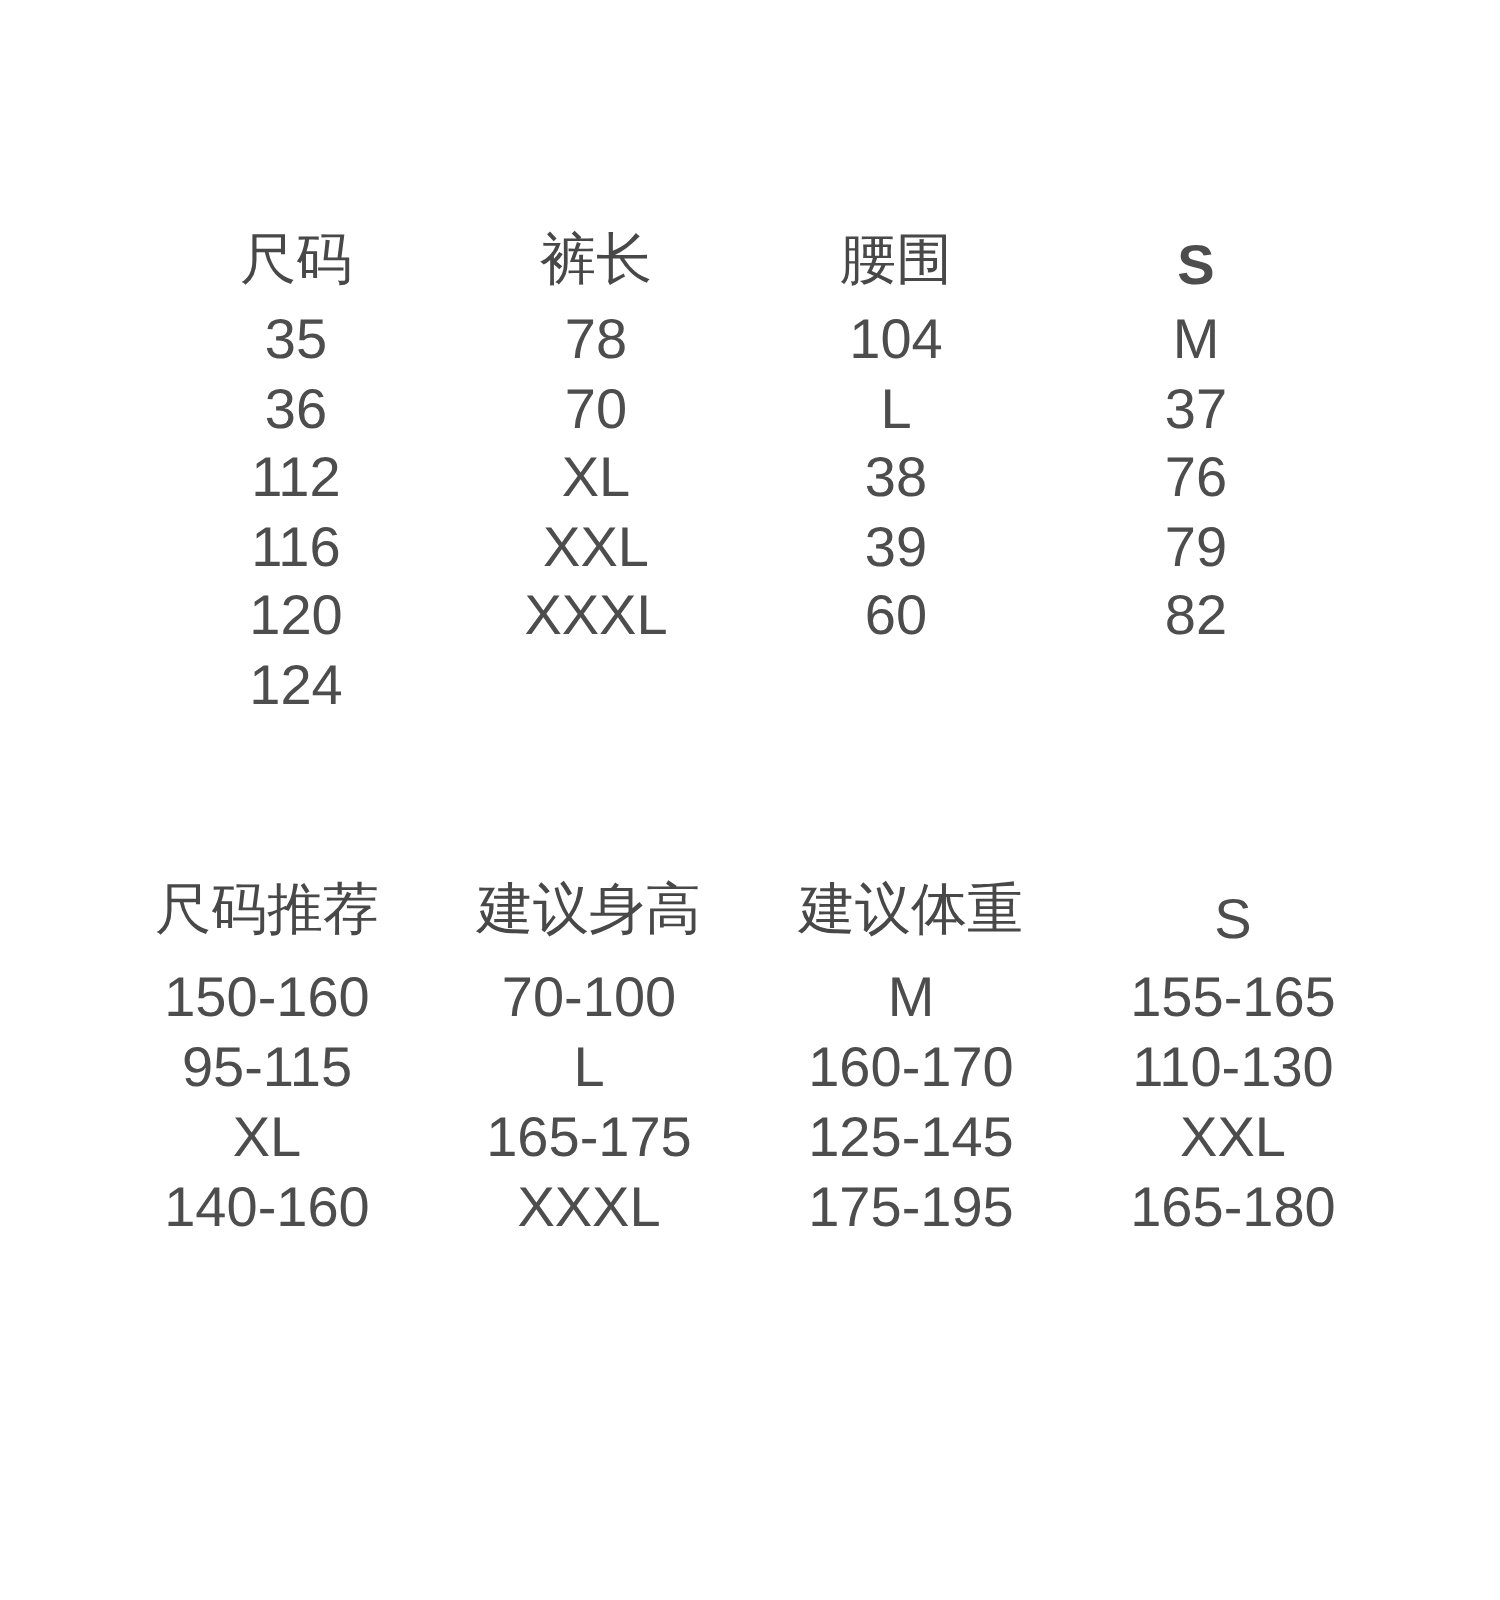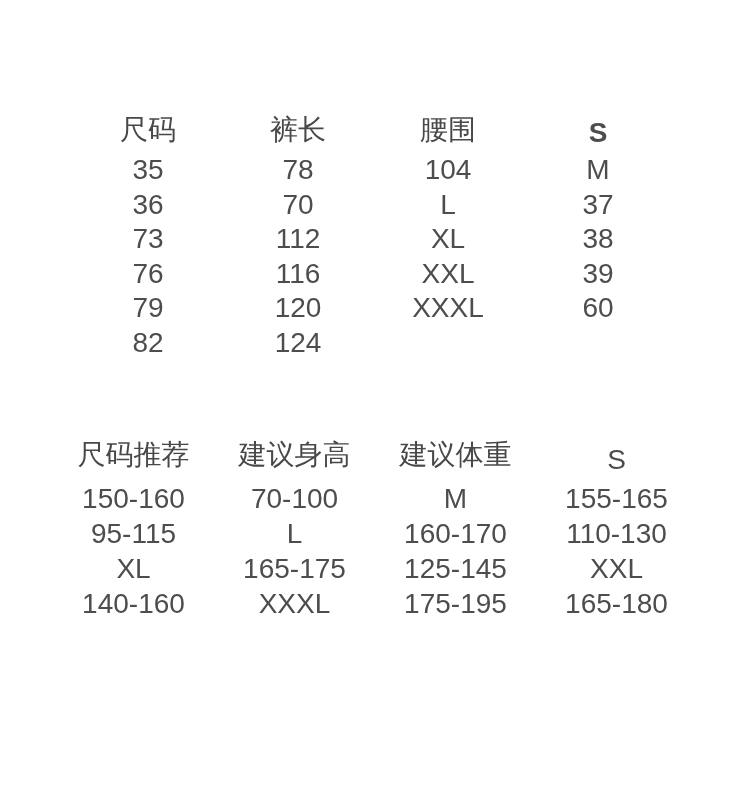--- a/index.html
+++ b/index.html
@@ -66,21 +66,20 @@
     <div class="cell">35</div>
     <div class="cell">78</div>
     <div class="cell">104</div>
 
     <div class="cell">M</div>
     <div class="cell">36</div>
     <div class="cell">70</div>
 
     <div class="cell">L</div>
     <div class="cell">37</div>
-    <div class="cell">73</div>
     <div class="cell">112</div>
 
     <div class="cell">XL</div>
     <div class="cell">38</div>
     <div class="cell">76</div>
     <div class="cell">116</div>
 
     <div class="cell">XXL</div>
     <div class="cell">39</div>
     <div class="cell">79</div>

